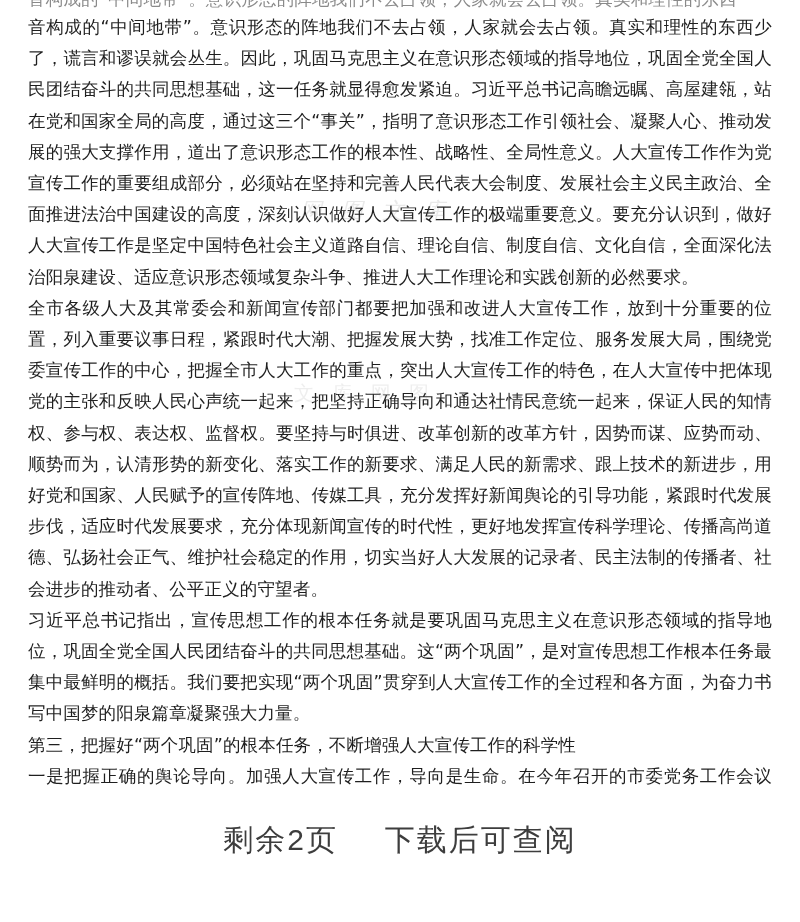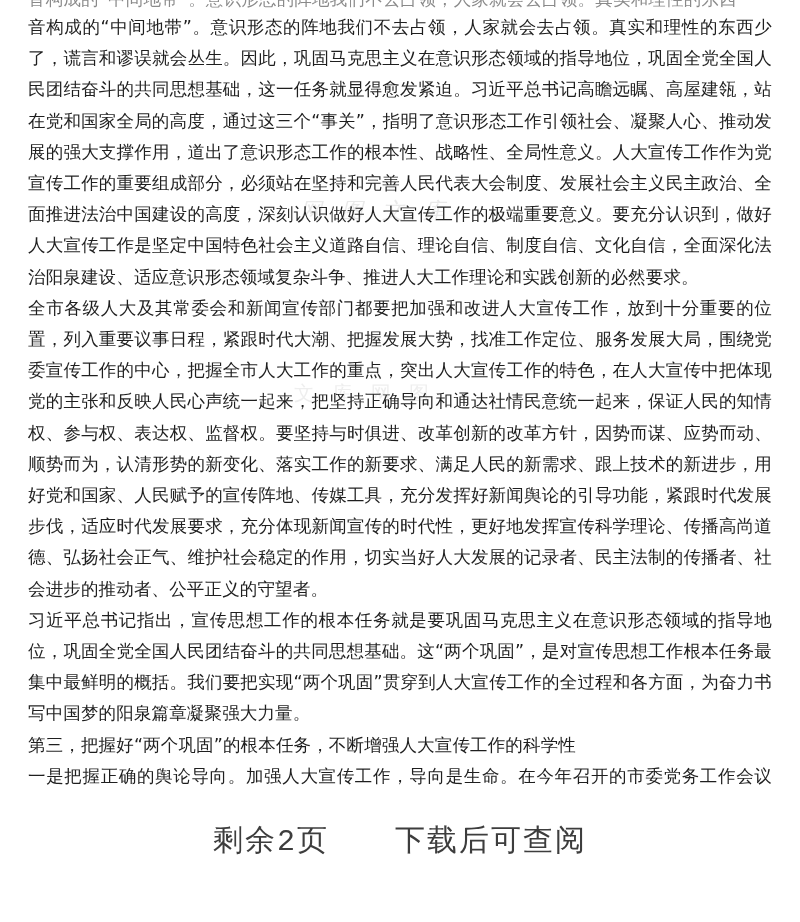--- a/index.html
+++ b/index.html
@@ -79,21 +79,21 @@
   }
   .footer-notice {
     position: absolute;
     left: 0;
     right: 0;
     top: 820px;
     text-align: center;
     font-size: 30px;
     color: #3d3d3d;
     letter-spacing: 2px;
-    font-family: Liberation Mono, monospace;
+    font-family: Liberation Sans, sans-serif;
   }
   .footer-notice .gap {
     display: inline-block;
     width: 26px;
   }
   .blank-area {
     position: absolute;
     left: 0;
     right: 0;
     top: 790px;

